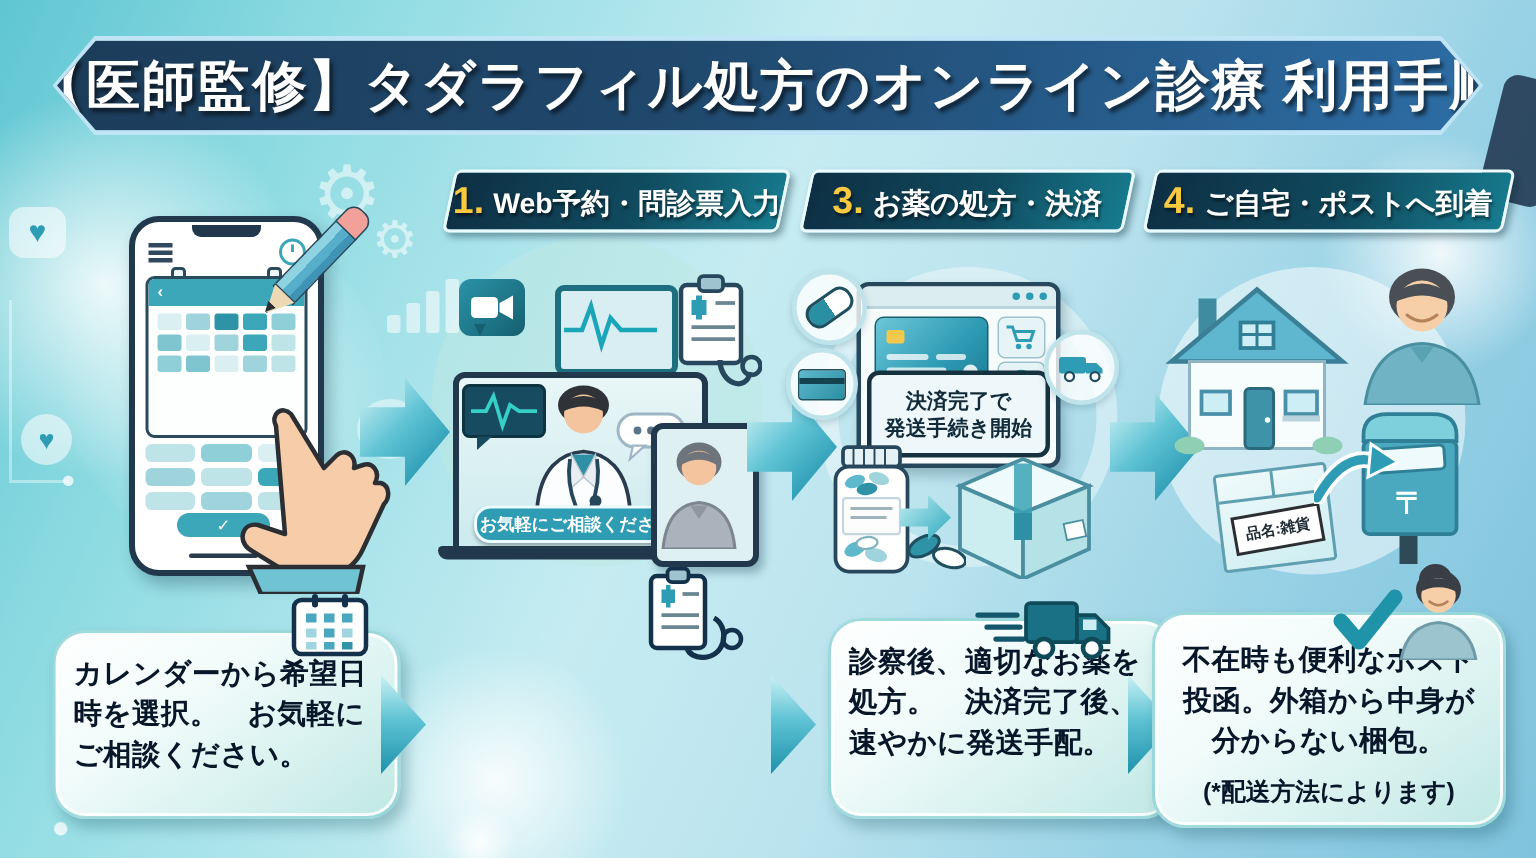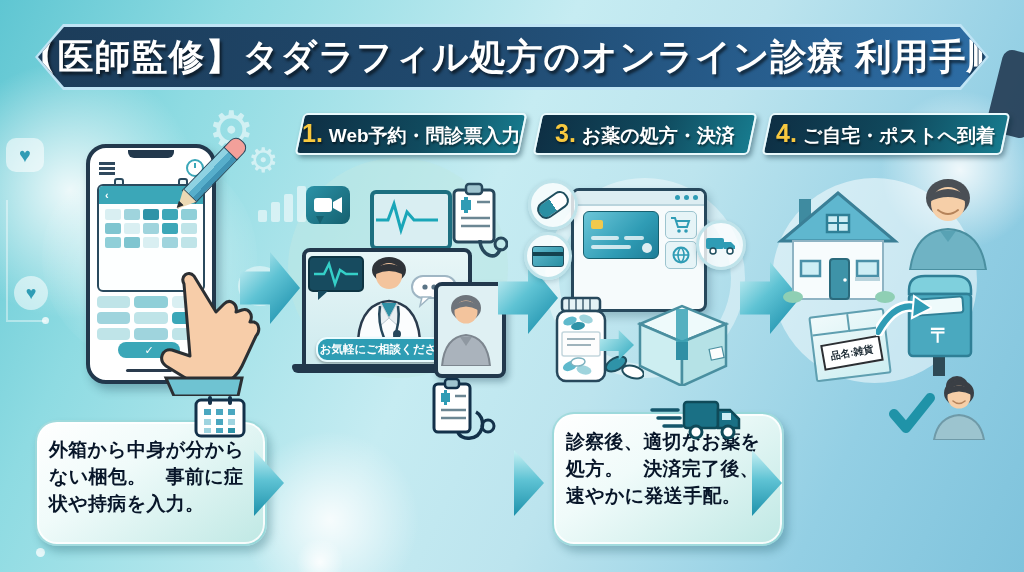--- a/index.html
+++ b/index.html
@@ -310,20 +310,24 @@
           <circle cx="16" cy="15" r="1.8" fill="#2f9cb5"></circle>
         </svg>
     </div>
     <div class="side-ic" style="right:7px;top:50px;">
       <svg width="20" height="20" viewBox="0 0 20 20">
           <circle cx="10" cy="10" r="7.5" fill="none" stroke="#2f9cb5" stroke-width="2"></circle>
           <path d="M2.5 10 H17.5 M10 2.5 C14 6 14 14 10 17.5 M10 2.5 C6 6 6 14 10 17.5" fill="none" stroke="#2f9cb5" stroke-width="1.6"></path>
         </svg>
     </div>
   </div>
+  <div class="pay-note">
+    <span>決済完了で</span>
+    <span>発送手続き開始</span>
+  </div>
   <div class="chip-circle" style="left:528px;top:180px;width:44px;height:44px;">
       <div class="capsule"></div>
     </div>
   <div class="chip-circle" style="left:524px;top:232px;width:42px;height:42px;">
       <div class="minicard"></div>
     </div>
   <div class="chip-circle" style="left:696px;top:220px;width:44px;height:44px;">
     <svg width="32" height="22" viewBox="0 0 32 22">
         <rect x="1" y="4" width="18" height="11" rx="2" fill="#2f9cb5"></rect>
         <path d="M19 8 L26 8 L30 12 L30 15 L19 15 Z" fill="#2f9cb5"></path>
@@ -409,21 +413,21 @@
   </svg>
   <div class="smallboy">
     <svg width="30" height="26" viewBox="0 0 30 26">
         <ellipse cx="15" cy="12" rx="11" ry="10" fill="#3a3f45"></ellipse>
         <circle cx="15" cy="15" r="8.5" fill="#f6cfa8"></circle>
         <path d="M5 10 Q15 2 25 10 L25 14 Q15 8 5 14 Z" fill="#3a3f45"></path>
       </svg>
   </div>
 
   <div class="step-box" style="left:35px;top:420px;width:228px;height:122px;">
-    <div class="txt">外箱から中身が分からない梱包。　事前に症状や持病を入力。</div>
+    <div class="txt">カレンダーから希望日時を選択。　お気軽にご相談ください。</div>
   </div>
   <svg class="box-icon" style="left:194px;top:394px;" width="52" height="44" viewBox="0 0 52 44">
     <rect x="2" y="6" width="48" height="36" rx="5" fill="#fff" stroke="#13314a" stroke-width="3"></rect>
     <rect x="14" y="2" width="4" height="9" rx="2" fill="#13314a"></rect>
       <rect x="34" y="2" width="4" height="9" rx="2" fill="#13314a"></rect>
     <g fill="#4aa7c0">
         <rect x="10" y="15" width="7" height="6"></rect>
         <rect x="22" y="15" width="7" height="6"></rect>
         <rect x="34" y="15" width="7" height="6"></rect>
     <rect x="10" y="25" width="7" height="6" fill="#9fd4e0"></rect>
@@ -459,20 +463,24 @@
         <line x1="14" y1="30" x2="32" y2="30"></line>
       </g>
     <rect x="34" y="6" width="34" height="26" rx="3" fill="#1a7085" stroke="#0f4a59" stroke-width="2.5"></rect>
     <path d="M68 14 L80 14 L89 23 L89 32 L68 32 Z" fill="#1a7085" stroke="#0f4a59" stroke-width="2.5"></path>
     <rect x="72" y="17" width="9" height="7" fill="#cdeef5"></rect>
     <circle cx="46" cy="36" r="6" fill="#fff" stroke="#0f4a59" stroke-width="3"></circle>
     <circle cx="78" cy="36" r="6" fill="#fff" stroke="#0f4a59" stroke-width="3"></circle>
   </svg>
   <div class="mini-arrow" style="left:752px;top:450px;"></div>
 
+  <div class="step-box" style="left:768px;top:408px;width:232px;height:140px;">
+    <div class="txt" style="text-align:center;padding-top:18px;">不在時も便利なポスト投函。外箱から中身が分からない梱包。</div>
+    <div class="note">(*配送方法によります)</div>
+  </div>
   <svg class="box-icon" style="left:888px;top:392px;" width="48" height="42" viewBox="0 0 48 42">
     <path d="M6 22 L18 36 L42 6" fill="none" stroke="#1f93a8" stroke-width="10" stroke-linecap="round" stroke-linejoin="round"></path>
   </svg>
   <svg class="box-icon" style="left:928px;top:376px;" width="62" height="64" viewBox="0 0 62 64">
     <ellipse cx="31" cy="17" rx="15" ry="13" fill="#3a3f45"></ellipse>
     <circle cx="31" cy="21" r="11.5" fill="#f6cfa8"></circle>
     <path d="M18 14 Q31 5 44 14 L44 19 Q31 12 18 19 Z" fill="#3a3f45"></path>
     <path d="M25 25 Q31 30 37 25" fill="none" stroke="#b5835a" stroke-width="1.6" stroke-linecap="round"></path>
     <path d="M6 64 C9 46 19 40 31 39 C43 40 53 46 56 64 Z" fill="#9cc4cf" stroke="#6f9aa8" stroke-width="2"></path>
   </svg>

